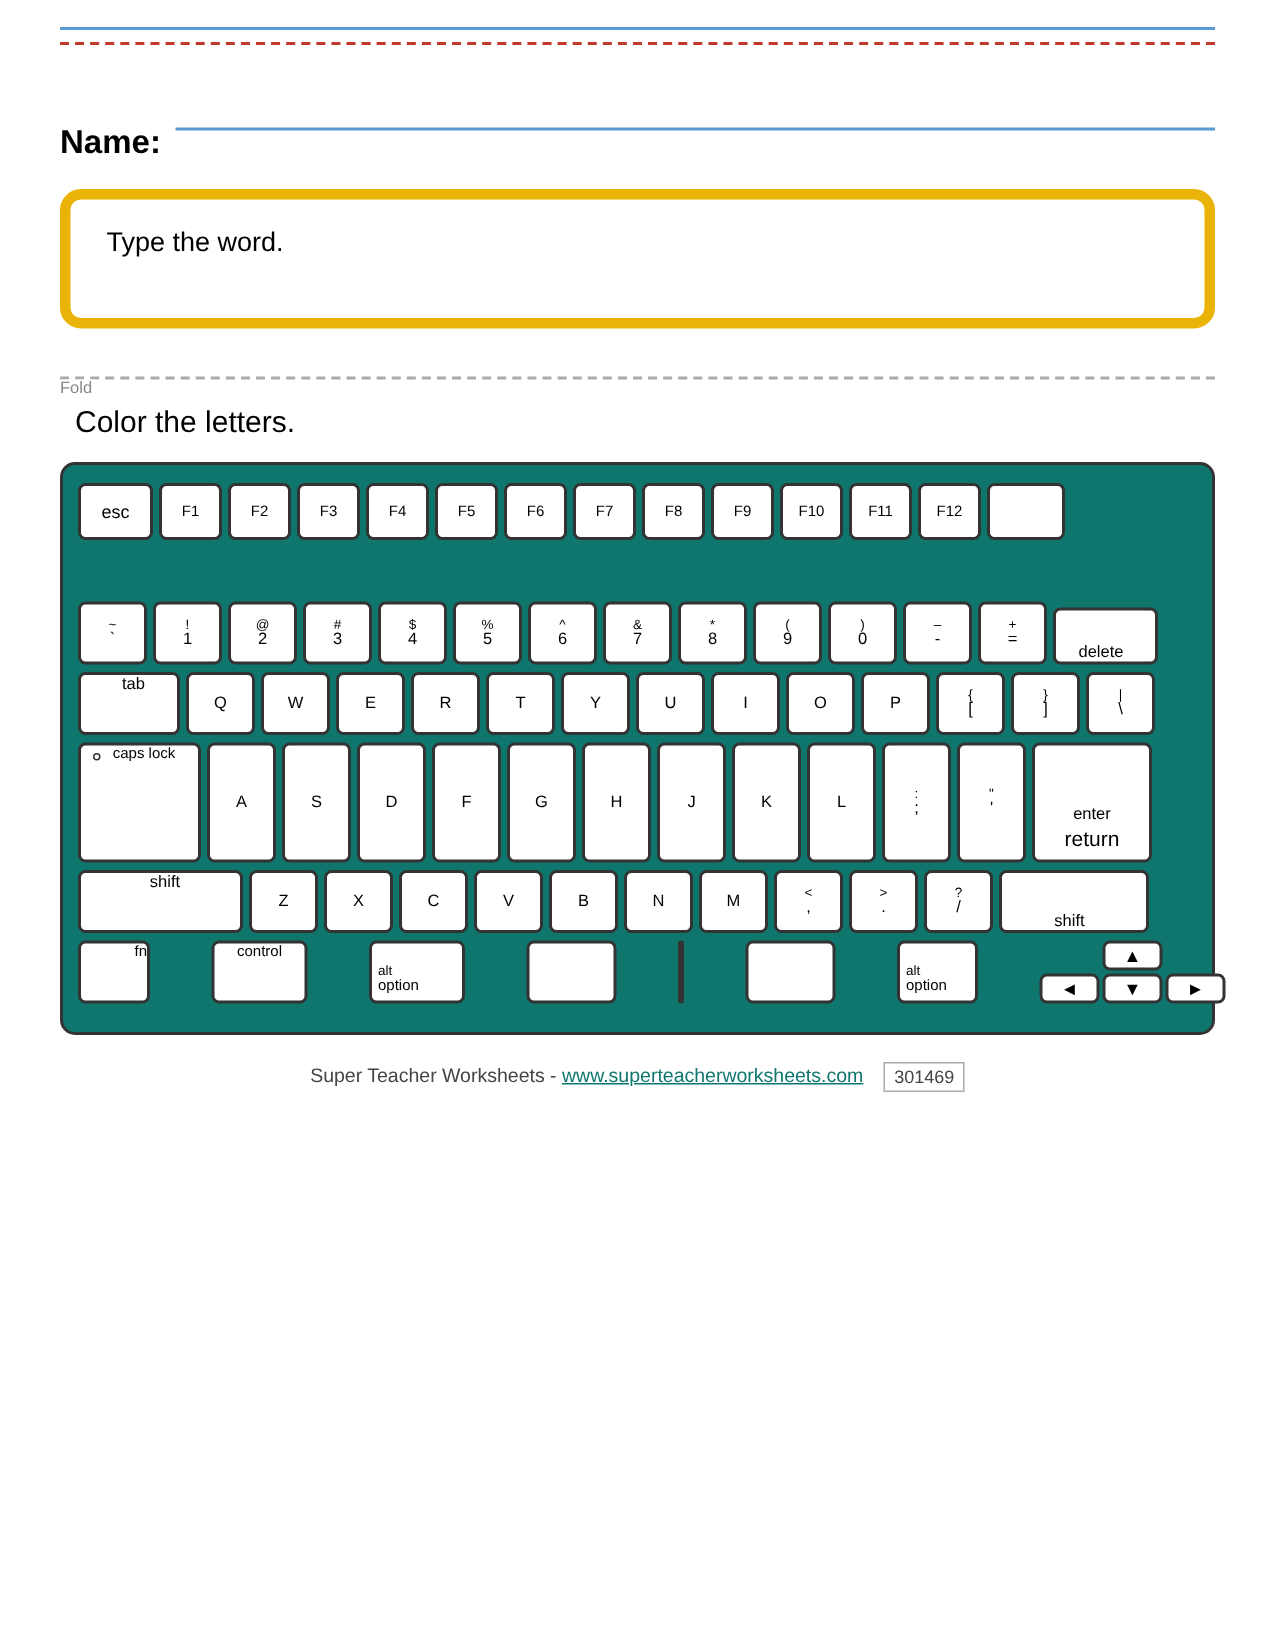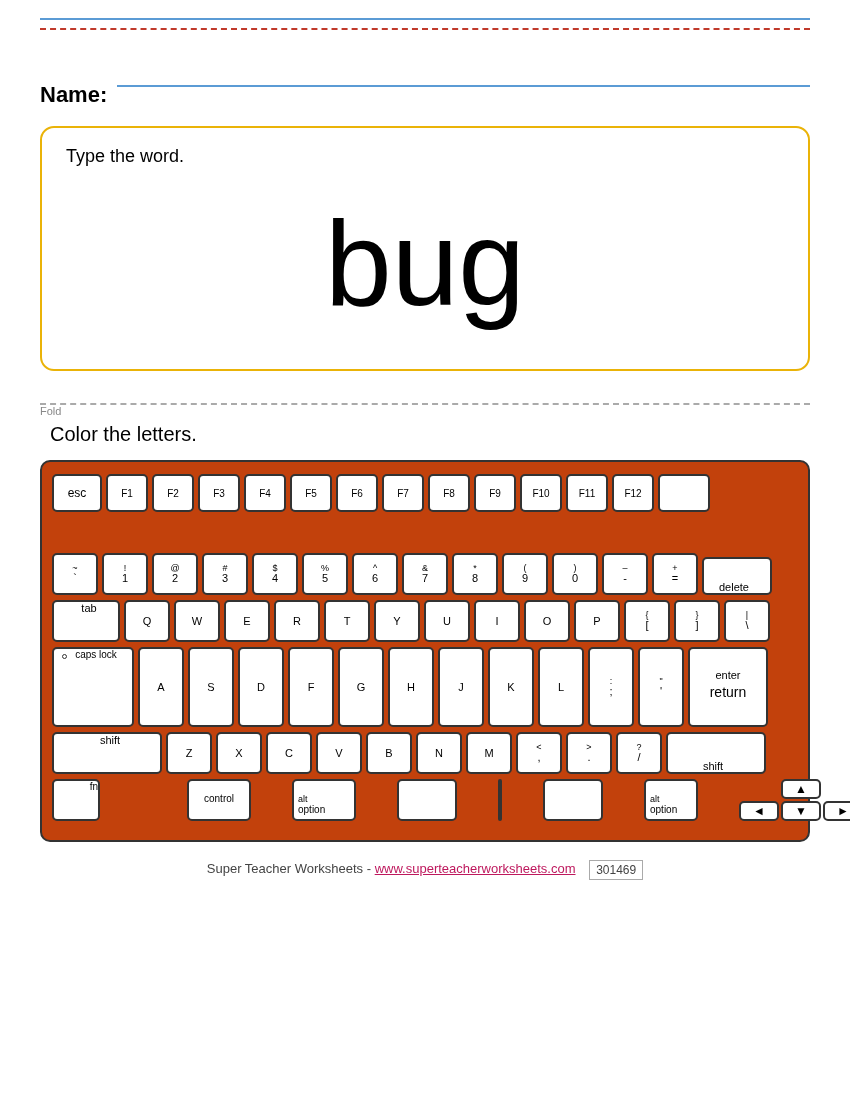--- a/index.html
+++ b/index.html
@@ -33,21 +33,21 @@
       white-space: nowrap;
       margin-top: 40px;
     }
     .name-underline {
       flex: 1;
       border-bottom: 2px solid #5b9bd5;
       height: 24px;
     }
 
     .word-box {
-      border: 2px solid #eab308;
+      border: 7px solid #eab308;
       border-radius: 14px;
       padding: 18px 24px 30px 24px;
       margin-bottom: 22px;
     }
     .word-box-instruction {
       font-size: 18px;
       margin-bottom: 10px;
     }
     .word-display {
       text-align: center;
@@ -80,21 +80,21 @@
       padding-right: 4px;
     }
 
     .color-instruction {
       font-size: 20px;
       margin: 10px 0 14px 10px;
     }
 
     
     .keyboard {
-      background: #c2410c;
+      background: #0f766e;
       border: 2px solid #333;
       border-radius: 10px;
       padding: 12px 10px 14px 10px;
       width: 100%;
     }
     .kb-row {
       display: flex;
       align-items: flex-end;
       gap: 4px;
       margin-bottom: 5px;
@@ -154,21 +154,21 @@
       border: 1.5px solid #333;
     }
 
     .footer {
       text-align: center;
       font-size: 13px;
       margin-top: 18px;
       color: #444;
     }
     .footer a {
-      color: #be185d;
+      color: #0f766e;
       text-decoration: underline;
     }
     .footer-id {
       display: inline-block;
       border: 1.5px solid #aaa;
       padding: 2px 6px;
       font-size: 12px;
       margin-left: 10px;
       vertical-align: middle;
     }
@@ -179,21 +179,20 @@
 <div class="top-line" style="margin-bottom:8px;"></div>
 <hr class="dashed-line" style="border-top: 2px dashed #c0392b; margin-bottom: 12px;">
 
 <div class="name-row">
   <span class="name-label">Name:</span>
   <div class="name-underline"></div>
 </div>
 
 <div class="word-box">
   <div class="word-box-instruction">Type the word.</div>
-  <div class="word-display">bug</div>
 </div>
 
 <div class="fold-line-area">
   <hr class="fold-dashed">
   <span class="fold-label">Fold</span>
 </div>
 
 <div class="color-instruction">Color the letters.</div>
 
 <div class="keyboard">
@@ -382,21 +381,21 @@
         <span>L</span>
       </div>
     <div class="key key-unit">
       <span class="top-char">:</span>
       <span class="bot-char">;</span>
     </div>
     <div class="key key-unit">
       <span class="top-char">"</span>
       <span class="bot-char">'</span>
     </div>
-    <div class="key key-enter" style="display:flex;flex-direction:column;justify-content:center;padding-bottom:5px;align-items:center;">
+    <div class="key key-enter" style="display:flex;flex-direction:column;justify-content:flex-end;padding-bottom:5px;align-items:center;">
       <span style="font-size:11px;line-height:1.3;">enter</span>
       <span style="font-size:14px;line-height:1.3;">return</span>
     </div>
   </div>
 
   <div class="kb-row">
     <div class="key key-shift-left" style="justify-content:flex-start;padding-left:6px;">
         <span>shift</span>
       </div>
     <div class="key key-unit">
@@ -434,21 +433,21 @@
     </div>
     <div class="key key-shift-right" style="justify-content:flex-end;padding-right:6px;">
         <span>shift</span>
       </div>
   </div>
 
   <div class="kb-row" style="align-items:center;gap:41px;">
     <div class="key key-fn-bottom" style="justify-content:flex-start;padding-left:5px;align-items:flex-end;padding-bottom:4px;">
         <span style="font-size:10px;">fn</span>
       </div>
-    <div class="key key-control" style="justify-content:center;padding-bottom:4px;align-items:center;margin-left:46px;">
+    <div class="key key-control" style="justify-content:flex-start;padding-bottom:4px;align-items:center;">
         <span style="font-size:10px;">control</span>
       </div>
     <div class="key key-option" style="justify-content:flex-end;align-items:flex-start;padding:4px 0 4px 4px;flex-direction:column;">
       <span style="font-size:9px;">alt</span>
       <span style="font-size:10px;">option</span>
     </div>
     <div class="key key-cmd">
         <span></span>
       </div>
     <div class="key key-space"></div>

